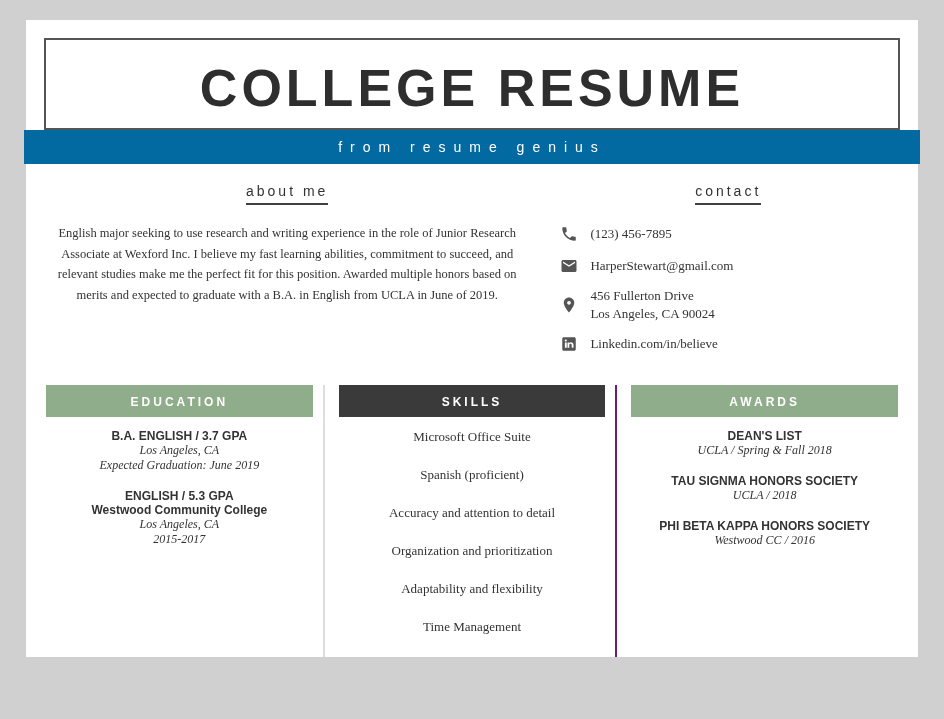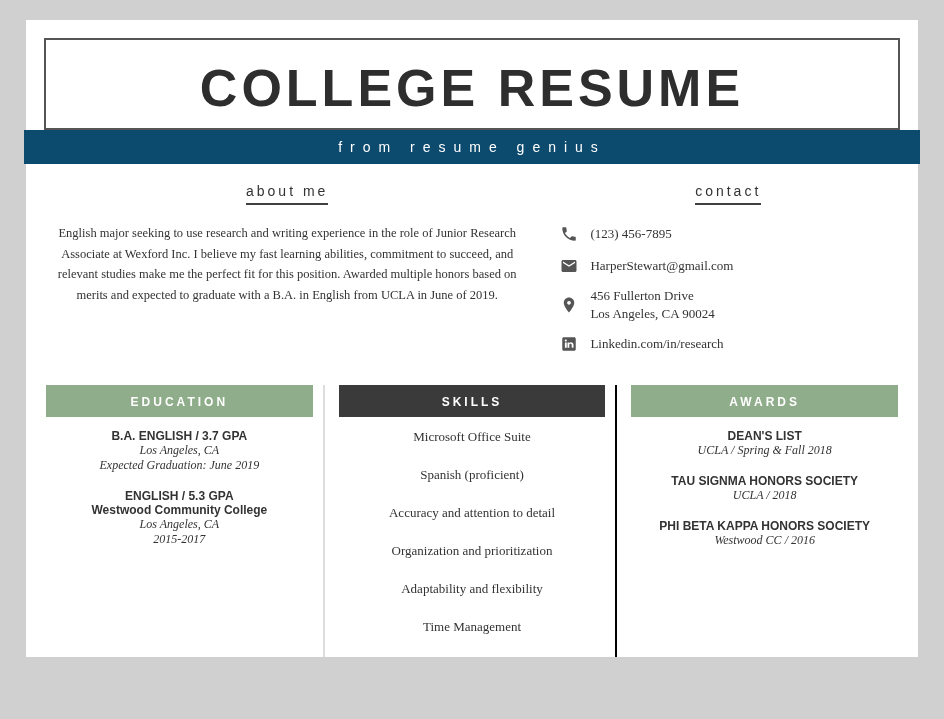--- a/index.html
+++ b/index.html
@@ -28,21 +28,21 @@
     }
     .header-title {
       font-family: Arial, Helvetica, sans-serif;
       font-size: 52px;
       font-weight: 900;
       color: #2e2e2e;
       letter-spacing: 4px;
       text-transform: uppercase;
     }
     .green-banner {
-      background: #0c4a6e;
+      background: #0369a1;
       margin: 0 -2px;
       padding: 8px 0;
       text-align: center;
       position: relative;
     }
     .green-banner-text {
       font-family: Arial, Helvetica, sans-serif;
       font-size: 14px;
       letter-spacing: 8px;
       color: #fff;
@@ -119,21 +119,21 @@
     }
     .col-edu, .col-skills, .col-awards {
       flex: 1;
       padding: 0 10px;
     }
     .col-edu {
       border-right: 2px solid #ddd;
       padding-left: 0;
     }
     .col-skills {
-      border-right: 2px solid #000000;
+      border-right: 2px solid #701a75;
     }
     .col-awards {
       padding-right: 0;
     }
     .col-header-green {
       background: #8fad8a;
       text-align: center;
       padding: 7px 5px;
       margin-bottom: 12px;
     }
@@ -259,21 +259,21 @@
           <span>Los Angeles, CA 90024</span>
         </div>
       </div>
 
       <div class="contact-item">
         <div class="contact-icon">
           <svg viewBox="0 0 24 24" fill="#555">
               <path d="M19 3H5c-1.1 0-2 .9-2 2v14c0 1.1.9 2 2 2h14c1.1 0 2-.9 2-2V5c0-1.1-.9-2-2-2zM9 17H6.5v-7H9v7zM7.7 8.7c-.8 0-1.4-.6-1.4-1.4 0-.8.6-1.4 1.4-1.4.8 0 1.4.6 1.4 1.4 0 .8-.6 1.4-1.4 1.4zM18 17h-2.4v-3.8c0-.9-.7-1.6-1.6-1.6-.9 0-1.6.7-1.6 1.6V17H10v-7h2.3v1c.5-.8 1.4-1.3 2.4-1.3 1.8 0 3.3 1.5 3.3 3.3V17z"></path>
             </svg>
         </div>
-        <span class="contact-text-block">Linkedin.com/in/research</span>
+        <span class="contact-text-block">Linkedin.com/in/believe</span>
       </div>
     </div>
   </div>
 
   <div class="three-col">
 
     <div class="col-edu">
       <div class="col-header-green">
         <span class="col-header-text">EDUCATION</span>
       </div>

